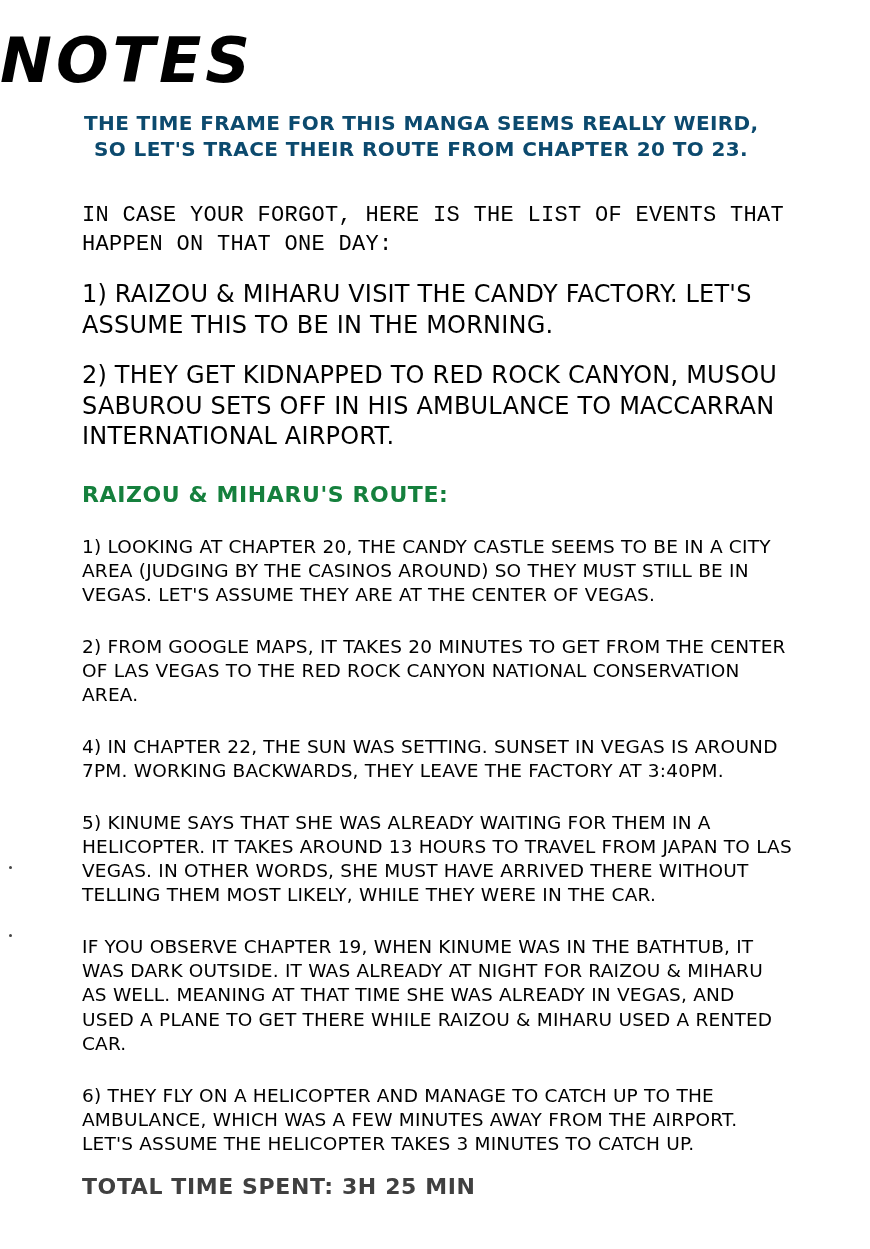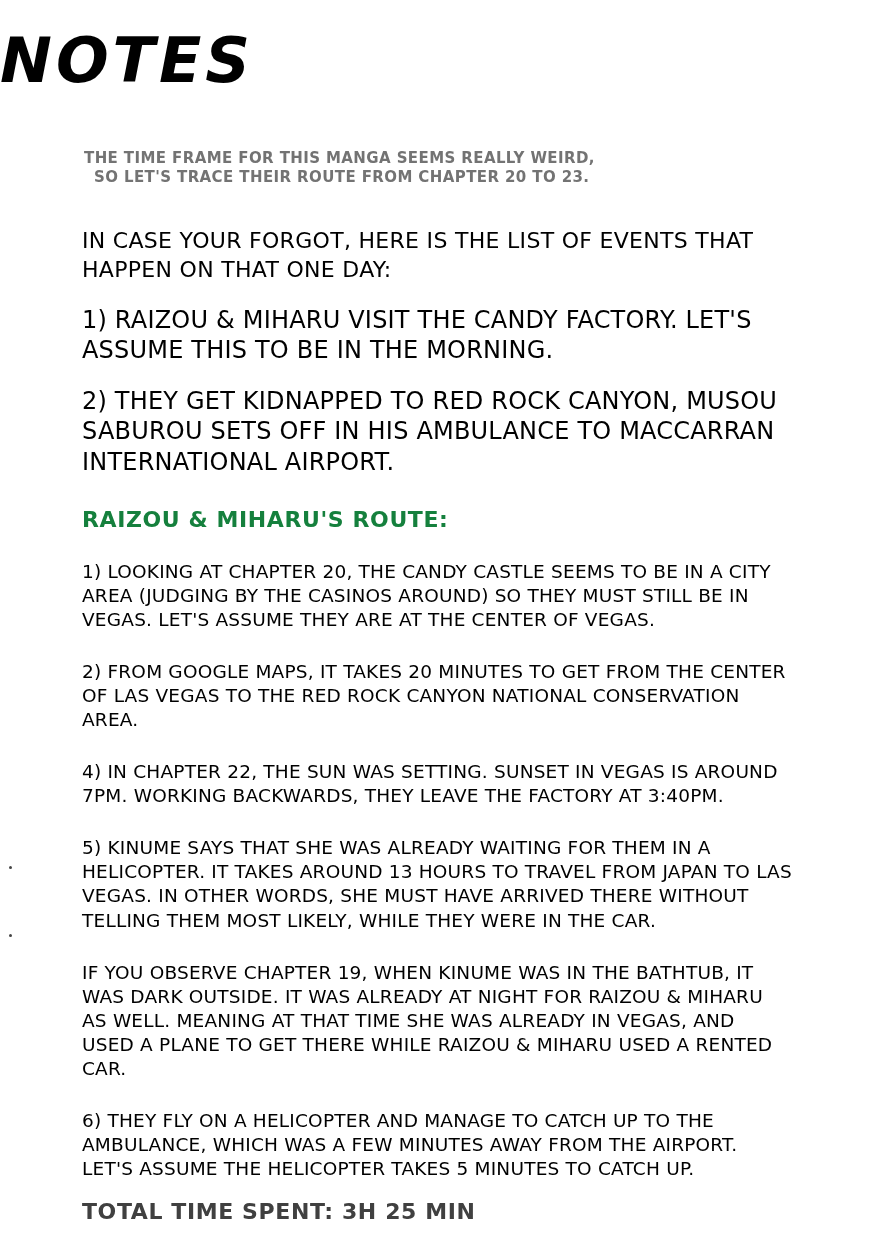--- a/index.html
+++ b/index.html
@@ -32,38 +32,39 @@
     color: #000000;
     line-height: 1.05;
   }
   .content {
     padding: 0 78px 0 82px;
   }
   p {
     margin: 0;
   }
   .intro {
-    color: #737373;
+    color: #0c4a6e;
     font-weight: bold;
-    font-size: 15px;
+    font-size: 20px;
     line-height: 1.28;
     letter-spacing: 0.4px;
-    margin-top: 56px;
+    margin-top: 18px;
     padding-left: 2px;
   }
   .intro .line2 {
     padding-left: 10px;
     display: block;
   }
   .lead {
     font-size: 22px;
     font-weight: normal;
     line-height: 1.3;
     letter-spacing: 0.3px;
     margin-top: 40px;
+    font-family: Liberation Mono, monospace;
   }
   .para {
     font-size: 24px;
     line-height: 1.27;
     letter-spacing: 0.2px;
     margin-top: 20px;
   }
   .section-head {
     color: #15803d;
     font-weight: bold;
@@ -113,21 +114,21 @@
     <p class="para">1) RAIZOU &amp; MIHARU VISIT THE CANDY FACTORY. LET'S ASSUME THIS TO BE IN THE MORNING.</p>
     <p class="para">2) THEY GET KIDNAPPED TO RED ROCK CANYON, MUSOU SABUROU SETS OFF IN HIS AMBULANCE TO MACCARRAN INTERNATIONAL AIRPORT.</p>
 
     <p class="section-head">RAIZOU &amp; MIHARU'S ROUTE:</p>
 
     <p class="route-item">1) LOOKING AT CHAPTER 20, THE CANDY CASTLE SEEMS TO BE IN A CITY AREA (JUDGING BY THE CASINOS AROUND) SO THEY MUST STILL BE IN VEGAS. LET'S ASSUME THEY ARE AT THE CENTER OF VEGAS.</p>
     <p class="route-item">2) FROM GOOGLE MAPS, IT TAKES 20 MINUTES TO GET FROM THE CENTER OF LAS VEGAS TO THE RED ROCK CANYON NATIONAL CONSERVATION AREA.</p>
     <p class="route-item">4) IN CHAPTER 22, THE SUN WAS SETTING. SUNSET IN VEGAS IS AROUND 7PM. WORKING BACKWARDS, THEY LEAVE THE FACTORY AT 3:40PM.</p>
     <p class="route-item">5) KINUME SAYS THAT SHE WAS ALREADY WAITING FOR THEM IN A HELICOPTER. IT TAKES AROUND 13 HOURS TO TRAVEL FROM JAPAN TO LAS VEGAS. IN OTHER WORDS, SHE MUST HAVE ARRIVED THERE WITHOUT TELLING THEM MOST LIKELY, WHILE THEY WERE IN THE CAR.</p>
     <p class="route-item">IF YOU OBSERVE CHAPTER 19, WHEN KINUME WAS IN THE BATHTUB, IT WAS DARK OUTSIDE. IT WAS ALREADY AT NIGHT FOR RAIZOU &amp; MIHARU AS WELL. MEANING AT THAT TIME SHE WAS ALREADY IN VEGAS, AND USED A PLANE TO GET THERE WHILE RAIZOU &amp; MIHARU USED A RENTED CAR.</p>
-    <p class="route-item">6) THEY FLY ON A HELICOPTER AND MANAGE TO CATCH UP TO THE AMBULANCE, WHICH WAS A FEW MINUTES AWAY FROM THE AIRPORT. LET'S ASSUME THE HELICOPTER TAKES 5 MINUTES TO CATCH UP.</p>
+    <p class="route-item">6) THEY FLY ON A HELICOPTER AND MANAGE TO CATCH UP TO THE AMBULANCE, WHICH WAS A FEW MINUTES AWAY FROM THE AIRPORT. LET'S ASSUME THE HELICOPTER TAKES 3 MINUTES TO CATCH UP.</p>
 
     <p class="total">TOTAL TIME SPENT: 3H 25 MIN</p>
 
   </div>
 
   <span class="dot dot-a"></span>
   <span class="dot dot-b"></span>
 
 </div>
 

